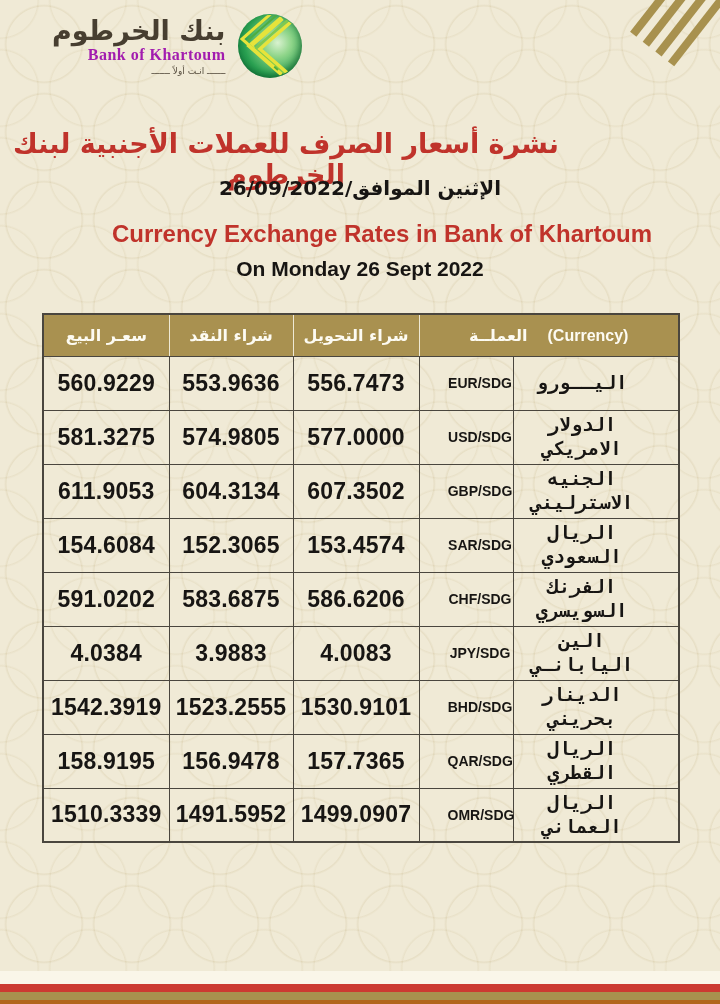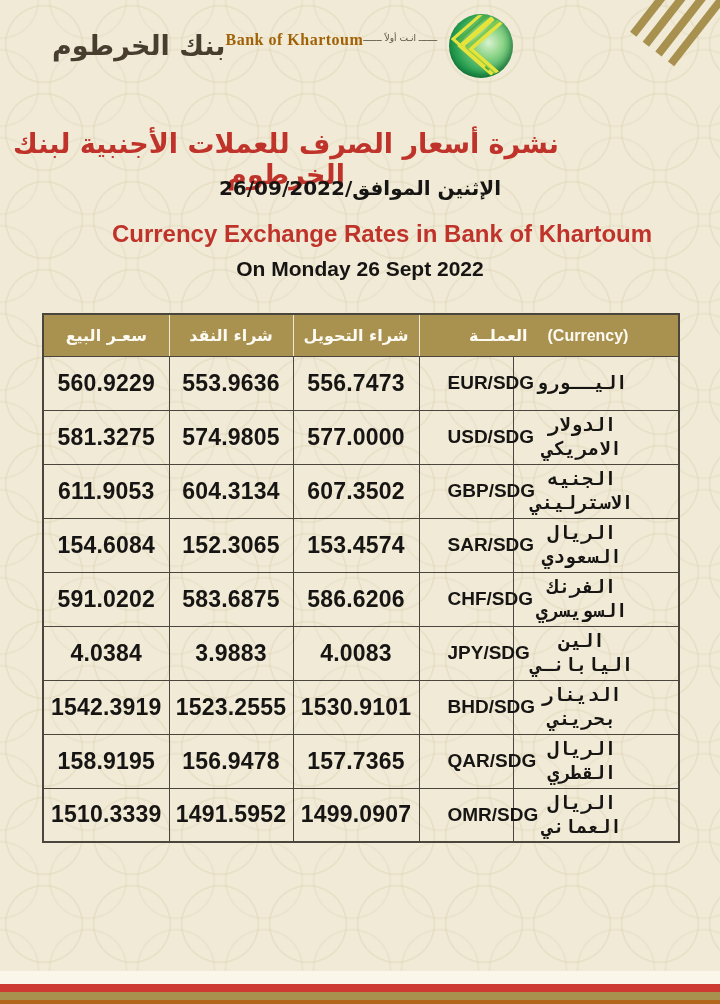--- a/index.html
+++ b/index.html
@@ -34,23 +34,23 @@
     transform:rotate(38deg);
     transform-origin:50% 50%;
   }
   .corner-stripes .bar{width:8px;height:84px;background:var(--stripe-gold);}
 
   
   .brand{
     position:absolute; top:14px; left:52px;
     display:flex; align-items:center; gap:12px;
   }
-  .brand-text{display:flex;flex-direction:row;align-items:flex-start;}
+  .brand-text{display:flex;flex-direction:column;align-items:flex-end;}
   .brand-ar{font-size:27px;font-weight:bold;color:#473e30;line-height:1.1;}
-  .brand-en{font-family:"Liberation Serif",serif;font-weight:bold;font-size:16px;color:#a16207;letter-spacing:.5px;}
+  .brand-en{font-family:"Liberation Serif",serif;font-weight:bold;font-size:16px;color:#a21caf;letter-spacing:.5px;}
   .brand-tagline{font-size:9px;color:#5a5142;margin-top:2px;}
   .brand-mark{
     width:64px;height:64px;border-radius:50%;
     background:radial-gradient(circle at 62% 45%, #d9f2cf 0%, #8fd58a 26%, #2aa152 62%, #0d7a3c 88%, #0a6b34 100%);
     box-shadow:inset -2px -3px 6px rgba(0,60,25,.45);
     display:flex;align-items:center;justify-content:center;
   }
   .brand-mark svg{width:64px;height:64px;display:block;}
 
   
@@ -100,21 +100,21 @@
   .hdr-wrap{display:flex;justify-content:center;align-items:baseline;gap:20px;}
   .hdr-en{font-family:"Liberation Sans",sans-serif;direction:ltr;}
   table.rates td{
     height:54px;
     border:1.5px solid var(--table-border);
     font-weight:bold;color:var(--ink);
     text-align:center;vertical-align:middle;
     background:transparent;
   }
   td.num{font-family:"Liberation Sans",sans-serif;font-size:23px;letter-spacing:.2px;}
-  td.code{font-family:"Liberation Sans",sans-serif;font-size:19px;padding-left:28px;}
+  td.code{font-family:"Liberation Sans",sans-serif;font-size:14px;padding-left:28px;}
   td.ar-name{direction:rtl;text-align:right;padding-right:28px;font-size:19px;font-family:Liberation Mono, monospace;}
 
   
   .footer{position:absolute;left:0;bottom:0;width:720px;}
   .footer .s-light{height:13px;background:#faf6e9;}
   .footer .s-red{height:8px;background:var(--stripe-red);}
   .footer .s-gold{height:8px;background:var(--stripe-gold);}
   .footer .s-brown{height:4px;background:var(--stripe-brown);}
 </style>
 </head>

